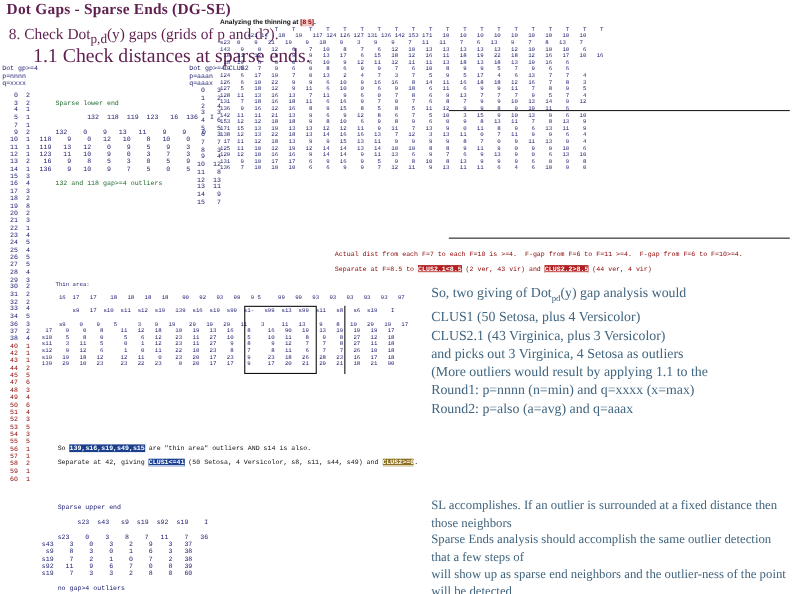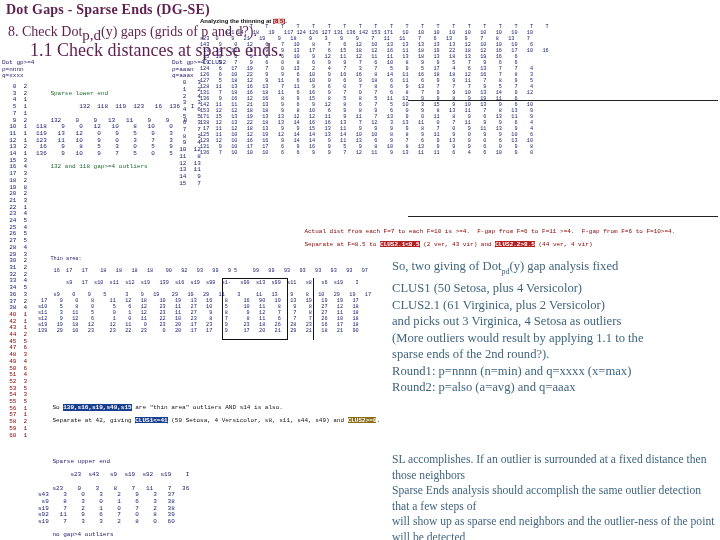--- a/index.html
+++ b/index.html
@@ -14,21 +14,21 @@
   #title{
     position:absolute;left:6px;top:2px;width:400px;
     font-family:"Liberation Serif", serif;
     font-size:14px;font-weight:bold;color:#5f1f4f;
     letter-spacing:.2px;white-space:nowrap;
   }
   #bullet1{
     position:absolute;left:8px;top:24px;width:400px;
     font-size:14px;color:#5f1f4f;white-space:nowrap;
   }
-  #bullet1 sub{font-size:15px;}
+  #bullet1 sub{font-size:12px;}
   #bullet2{
     position:absolute;left:30px;top:40px;width:400px;
     font-size:18px;color:#5f1f4f;white-space:nowrap;
   }
 
   
   .mono{
     font-family:"Liberation Mono","DejaVu Sans Mono",monospace;
     font-size:6px;line-height:6.7px;white-space:pre;
     color:#1a1a6e;letter-spacing:0px;
@@ -259,26 +259,25 @@
 
   <hr class="rule" style="left:408px;top:100px;width:310px;">
   <hr class="rule" style="left:408px;top:216px;width:310px;">
 
   <div id="gridnote" class="mono">
     <span class="red">Actual dist from each F=7 to each F=10 is &gt;=4.  F-gap from F=6 to F=11 &gt;=4.  F-gap from F=6 to F=10&gt;=4.</span><br>
     <span class="red">Separate at F=8.5 to </span><span class="hlred ul">CLUS2.1&lt;8.5</span><span class="red"> (2 ver, 43 vir) and </span><span class="hlred ul">CLUS2.2&gt;8.5</span><span class="red"> (44 ver, 4 vir)</span>
   </div>
 
   <div id="p1" class="prose">
-    <div><span>So, two giving of Dot</span><sub>pd</sub><span>(y) gap analysis fixed</span></div>
+    <div><span>So, two giving of Dot</span><sub>pd</sub><span>(y) gap analysis would</span></div>
     <div>CLUS1   (50 Setosa, plus 4 Versicolor)</div>
-    <div>CLUS2.1 (61 Virginica, plus 2 Versicolor)</div>
+    <div>CLUS2.1 (43 Virginica, plus 3 Versicolor)</div>
     <div>and picks out 3 Virginica, 4 Setosa as outliers</div>
     <div>(More outliers would result by applying 1.1 to the</div>
-    <div>sparse ends of the 2nd round?).</div>
     <div>Round1: p=nnnn (n=min) and q=xxxx (x=max)</div>
     <div>Round2: p=also  (a=avg) and q=aaax</div>
   </div>
 
   <div id="p2" class="prose">
     <div>SL accomplishes.  If an outlier is surrounded at a fixed distance then those neighbors</div>
     <div>Sparse Ends analysis should accomplish the same outlier detection that a few steps of</div>
     <div>will show up as sparse end neighbors and the outlier-ness of the point will be detected</div>
 
   </div>

